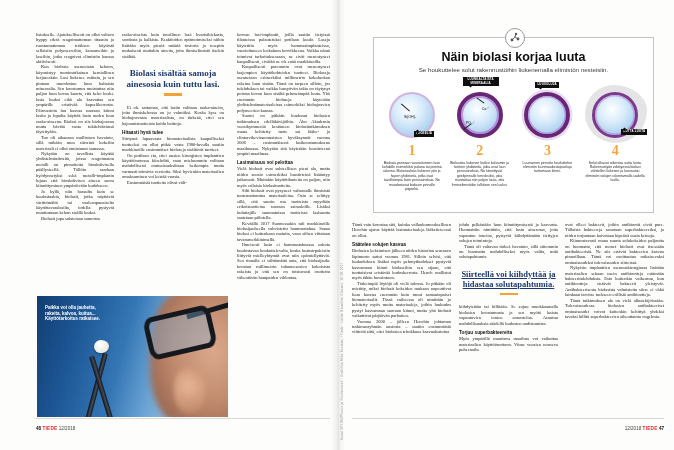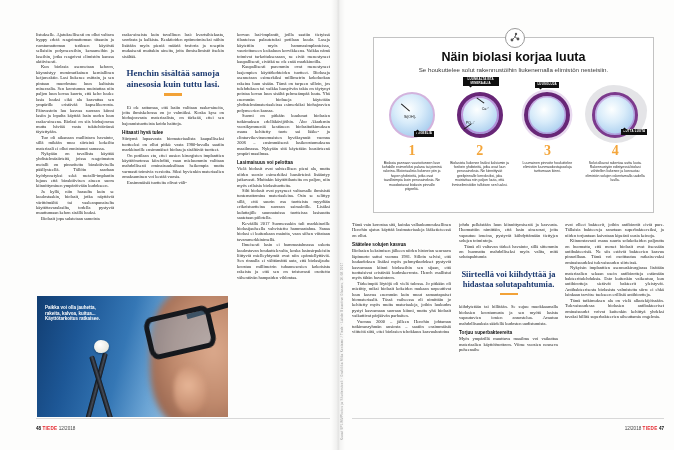--- a/index.html
+++ b/index.html
@@ -13,21 +13,21 @@
        -webkit-hyphens:none;overflow:hidden;}
   .col p{margin:0;text-indent:5px;}
   .col p.first{text-indent:0;}
   .subhead{font-family:"Liberation Sans",sans-serif;font-weight:bold;font-size:4.7px;
            line-height:5.6px;margin:3.5px 0 1px;text-align:left;text-indent:0;color:#111;}
 
   
   .pullquote{margin:9px 1px;}
   .pq-text{font-family:"Liberation Serif",serif;font-weight:bold;font-size:9px;line-height:10.5px;
            color:#1d3a70;text-align:center;text-indent:0;}
-  .rp .pq-text{font-size:8.5px;line-height:10px;}
+  .rp .pq-text{font-size:8.5px;line-height:10px;text-decoration:underline;}
   .pq-bar{width:18px;height:2.6px;background:#f2a237;margin:4px auto 0;}
 
   
   .photo{position:absolute;left:37px;top:296px;width:191px;height:121px;overflow:hidden;background:#1d5796;}
   .ph-bg{position:absolute;left:0;top:0;width:100%;height:100%;
          background:linear-gradient(105deg,#123e72 0%,#1d5796 22%,#3577b5 45%,#6ba4d4 62%,#9ec6e4 80%,#bcd9ec 100%);}
   .ph-face{position:absolute;right:-24px;top:-10px;width:102px;height:145px;border-radius:42% 30% 32% 42%;
            background:radial-gradient(ellipse at 62% 45%,#dba98c 0%,#c08a6d 45%,#9a6750 78%,#7a4c3c 100%);filter:blur(3px);}
   .ph-temple{position:absolute;right:-4px;top:12px;width:46px;height:5px;background:#15181d;transform:rotate(-16deg);filter:blur(0.5px);}
   .ph-frame{position:absolute;right:14px;top:15px;width:58px;height:33px;border:5px solid #15181d;border-radius:9px/11px;
@@ -108,21 +108,21 @@
       <p>Kun biolasia asennetaan kehoon, käynnistyy monimutkainen kemiallinen ketjureaktio. Lasi liukenee osittain, ja sen pintaan muodostuu luun kaltaista mineraalia. Sen koostumus muistuttaa niin paljon luun kovaa kuorta, että keho luulee lasia luuksi eikä ala kasvattaa sen ympärille eristävää kapselikerrosta. Päinvastoin luu kasvaa suoraan kiinni lasiin ja lopulta käyttää lasin uuden luun raaka-aineena. Biolasi on siis biohajoavaa mutta häviää vasta tukitehtävänsä täytettyään.</p>
       <p>Tuo oli aikanaan mullistava havainto, sillä mikään muu siirteinä kokeiltu materiaali ei ollut onnistunut samassa.</p>
       <p>Nykyään on tavallista käyttää yhdistelmäsiirteitä, joissa reagoimaton metalli on pinnoitettu bioaktiivisella päällysteellä. Tällöin saadaan hyödynnetyksi sekä metalli-implantin lujuus että bioaktiivisen aineen suora kiinnittyminen ympäröivään kudokseen.</p>
       <p>Ja kyllä, niin hassulta kuin se kuulostaakin, biolasit, jotka näyttävät värittömältä tai vaaleanpunaiselta käyttötavaralasilta, todella pystyvät muuttumaan kehon sisällä luuksi.</p>
       <p>Biolasit jopa sulatetaan samoista</p>
     </div>
 
     <div class="col" style="left:122px;top:32px;width:102px;height:262px;">
       <p class="first">raaka-aineista kuin tavallinen lasi: kvartsihiekasta, soodasta ja kalkista. Reaktioiden optimoimiseksi niihin lisätään myös pieniä määriä fosforia ja reseptin mukaisesti muitakin aineita, joita ihmiselimistö itsekin sisältää.</p>
       <div class="pullquote">
-        <div class="pq-text">Henchin sisältää samoja ainesosia kuin tuttu lasi.</div>
+        <div class="pq-text">Biolasi sisältää samoja ainesosia kuin tuttu lasi.</div>
         <div class="pq-bar"></div>
       </div>
       <p>Ei ole sattumaa, että lasiin valitaan raaka-aineita, joita ihmiskehossa on jo valmiiksi. Koska kyse on biohajoavasta materiaalista, on tärkeää, ettei sen hajoamistuotteista koidu haittoja.</p>
       <div class="subhead">Hitaasti hyvä tulee</div>
       <p class="first">Siirtymä lupaavasta biomateriaalista kaupalliseksi tuotteeksi on ollut pitkä: vasta 1980-luvulla saatiin markkinoille ensimmäiset biolaseja sisältävät tuotteet.</p>
       <p>On potilaan etu, ettei uusien kirurgisten implanttien käyttöönotossa kiirehditä, vaan mieluummin valitaan mahdollisesti ominaisuuksiltaan heikompia mutta varmasti toimivia versioita. Siksi hyvienkin materiaalien omaksuminen voi kestää vuosia.</p>
       <p>Ensimmäisiä tuotteita olivat väli-</p>
     </div>
 
     <div class="col" style="left:237px;top:32px;width:93px;height:386px;">

